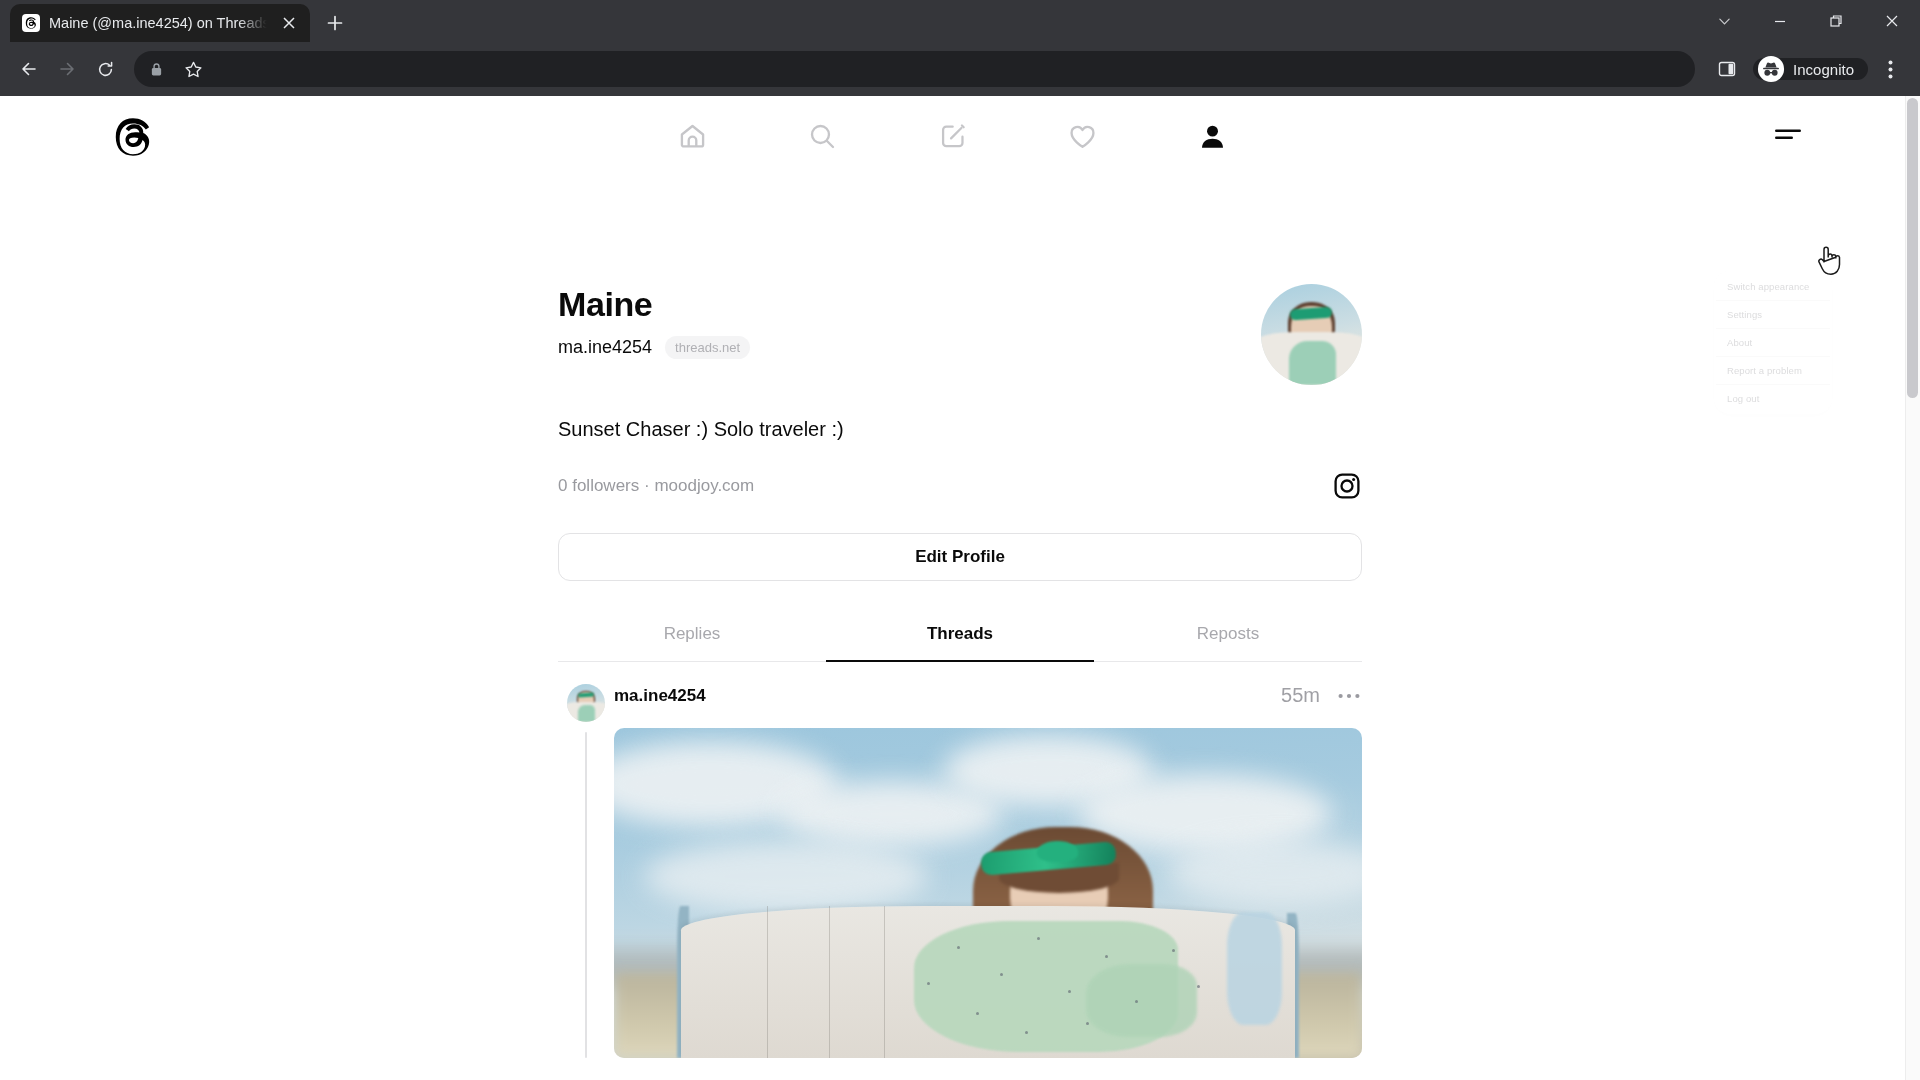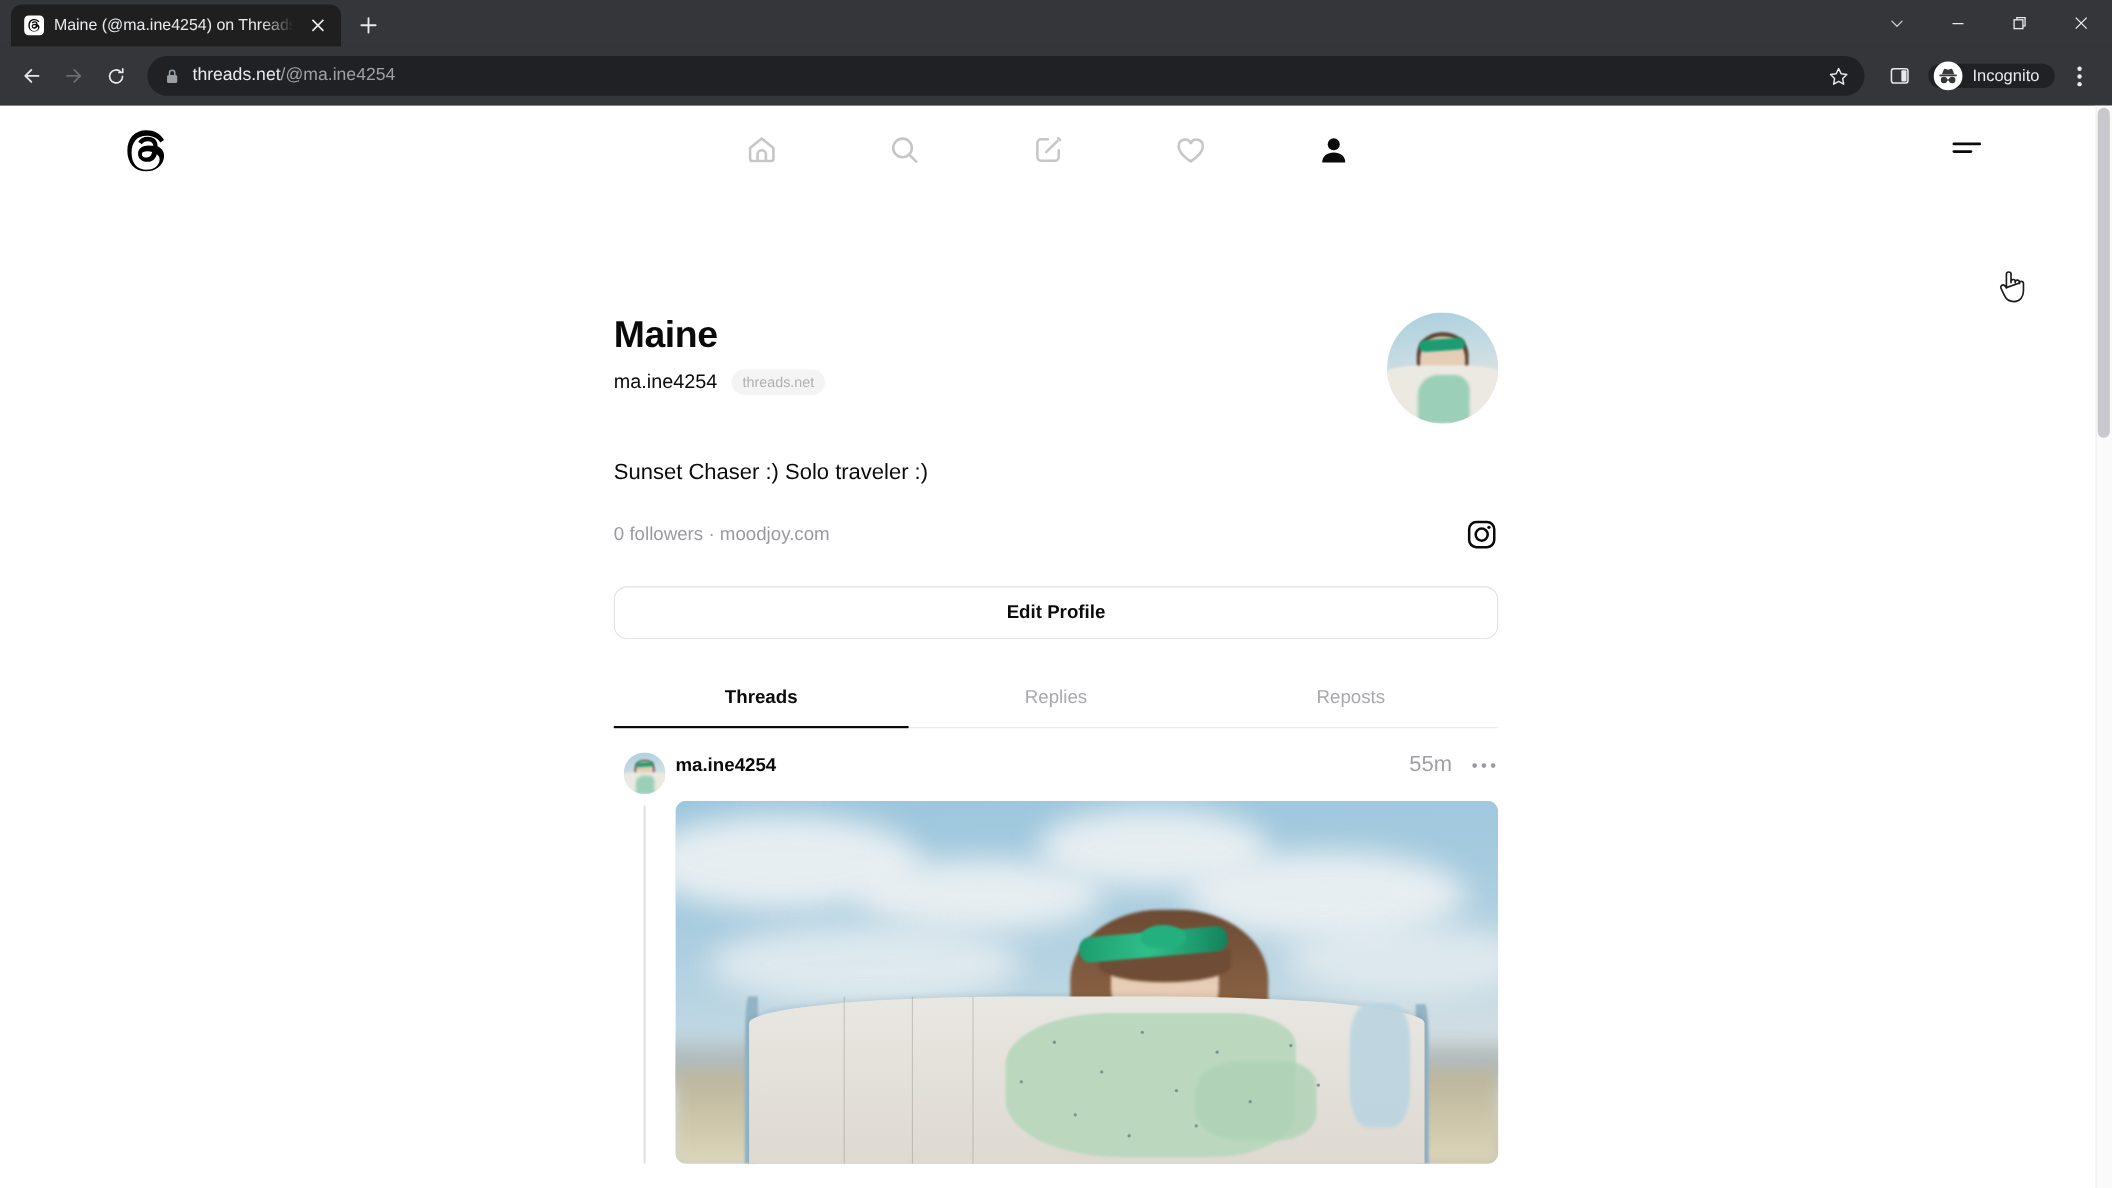--- a/index.html
+++ b/index.html
@@ -216,21 +216,20 @@
       </svg>
     </div>
 
     <div class="omnibox">
       <span style="display:flex;">
         <svg width="13" height="15" viewBox="0 0 14 16">
           <rect x="2" y="6.5" width="10" height="8" rx="1.6" fill="#9aa0a6"></rect>
           <path d="M4.4 6.5V4.6a2.6 2.6 0 0 1 5.2 0v1.9" stroke="#9aa0a6" stroke-width="1.5" fill="none"></path>
         </svg>
       </span>
-      <span class="omni-url"><b>threads.net</b><span>/@ma.ine4254</span></span>
       <span class="omni-right">
         <span class="tb-icon">
           <svg width="19" height="19" viewBox="0 0 20 20">
               <path d="M10 2.5l2.4 4.9 5.4.8-3.9 3.8.9 5.4-4.8-2.6-4.8 2.6.9-5.4L2.2 8.2l5.4-.8z" stroke="#e8eaed" stroke-width="1.4" fill="none" stroke-linejoin="round"></path>
             </svg>
         </span>
       </span>
     </div>
 
     <div class="tb-icon">
@@ -314,20 +313,31 @@
         </div>
       </div>
     </div>
 
     <div class="cursor-hand">
       <svg width="30" height="36" viewBox="0 0 30 36">
         <path d="M10 20.5V7.4a2.1 2.1 0 0 1 4.2 0v8.1m0-1.5a1.9 1.9 0 0 1 3.8 0v1.6m0-1a1.9 1.9 0 0 1 3.8 0v1.8m0-1.1a1.9 1.9 0 0 1 3.7 0v7.3c0 5.1-3.2 9.6-8.6 9.6-5.1 0-7.5-3-8.6-5.4l-3.2-6.6a2.1 2.1 0 0 1 3.3-2.5l1.6 1.8z" fill="#ffffff" stroke="#1b1b1b" stroke-width="1.5" stroke-linejoin="round"></path>
       </svg>
     </div>
 
+    <div class="menu-dropdown">
+      <div class="menu-item">Switch appearance</div>
+      <div class="menu-sep"></div>
+      <div class="menu-item">Settings</div>
+      <div class="menu-sep"></div>
+      <div class="menu-item">About</div>
+      <div class="menu-sep"></div>
+      <div class="menu-item">Report a problem</div>
+      <div class="menu-sep"></div>
+      <div class="menu-item">Log out</div>
+    </div>
 
     <div class="col">
 
       <div class="profile-head">
         <div class="ph-left">
           <div class="display-name">Maine</div>
           <div class="handle-row">
             <span class="handle">ma.ine4254</span>
             <span class="handle-badge">threads.net</span>
           </div>
@@ -355,22 +365,22 @@
             <rect x="2.6" y="2.6" width="22.8" height="22.8" rx="6.6" stroke="#0a0a0a" stroke-width="2.3" fill="none"></rect>
             <circle cx="14" cy="14" r="5.5" stroke="#0a0a0a" stroke-width="2.3" fill="none"></circle>
             <circle cx="20.6" cy="7.4" r="1.5" fill="#0a0a0a"></circle>
           </svg>
         </div>
       </div>
 
       <div class="edit-profile">Edit Profile</div>
 
       <div class="tabs">
+        <div class="tab-col">Replies</div>
         <div class="tab-col active">Threads</div>
-        <div class="tab-col">Replies</div>
         <div class="tab-col">Reposts</div>
       </div>
 
       <div class="post">
         <div class="post-left">
           <div class="avatar-small">
             <div class="av-sky"></div>
             <div class="av-hair"></div>
             <div class="av-person"></div>
             <div class="av-band"></div>

